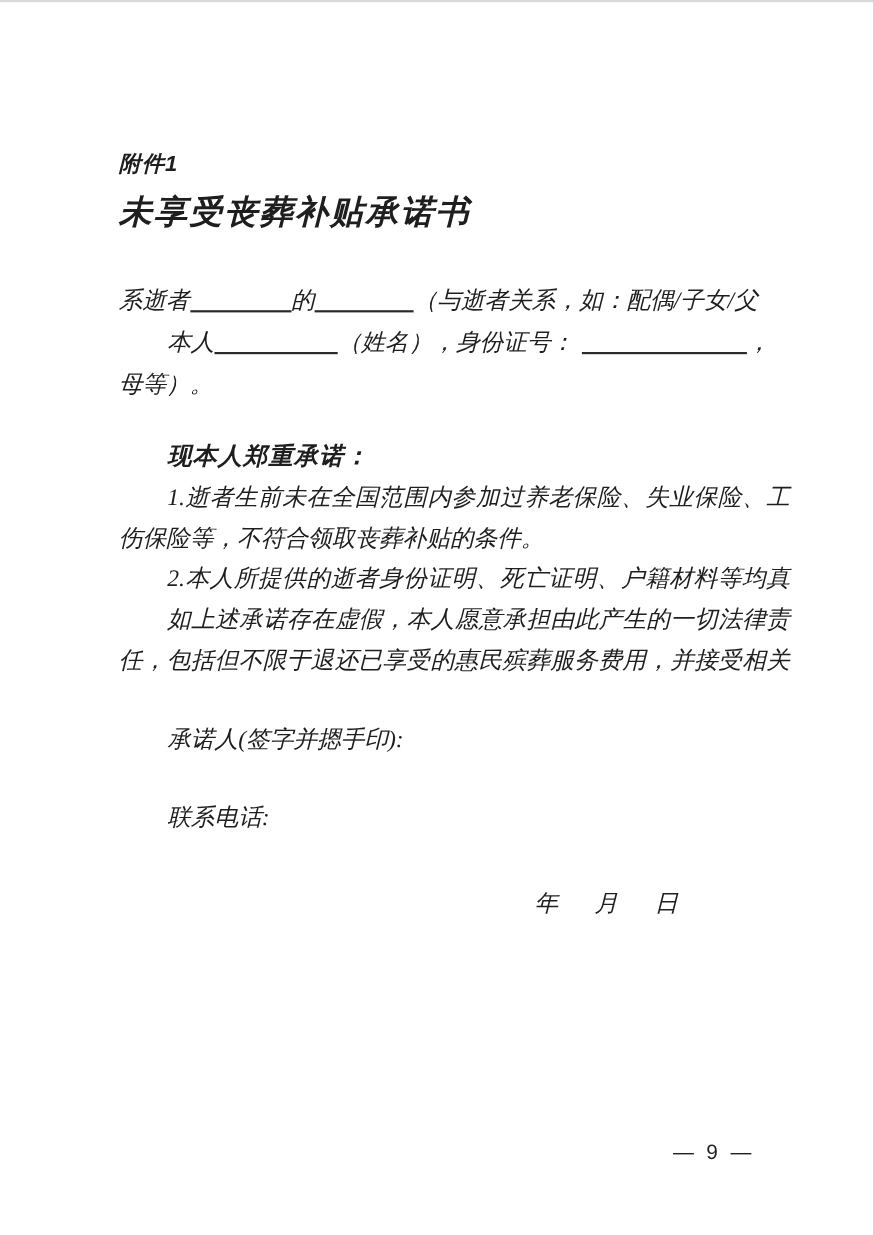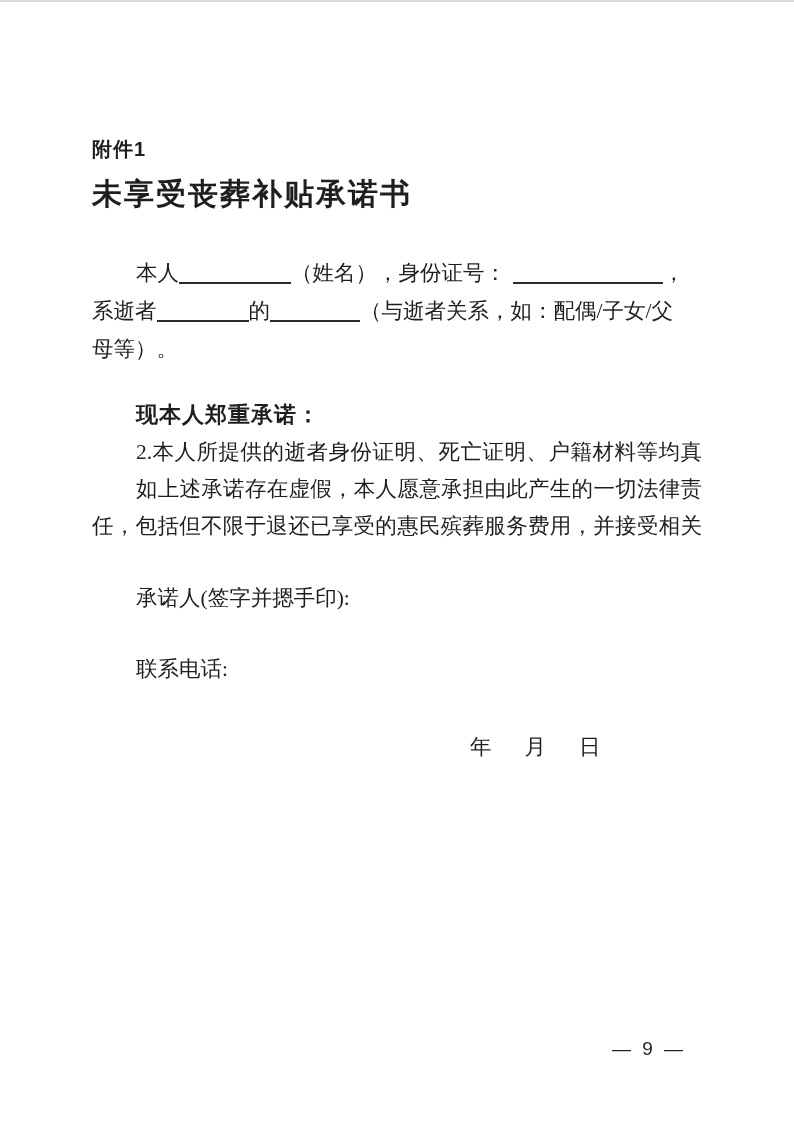--- a/index.html
+++ b/index.html
@@ -9,22 +9,23 @@
     position:relative;
     width:794px; height:1123px;
     margin:0 auto;
     background:#ffffff;
     border-top:2px solid #d9d9d9;
     color:#1e1e1e;
     overflow:hidden;
   }
   .content {
     position:absolute;
-    left:92px; top:0;
+    left:108px; top:0;
     width:610px;
+    font-style:italic;
   }
   .attachment {
     padding-top:134px;
     font-family:"Liberation Sans","DejaVu Sans",sans-serif;
     font-weight:bold;
     font-size:20px;
     line-height:26px;
     letter-spacing:1px;
   }
   .doc-title {
@@ -108,34 +109,38 @@
 <body>
 
 <div class="page">
   <div class="content">
 
     <div class="attachment">附件1</div>
 
     <h1 class="doc-title">未享受丧葬补贴承诺书</h1>
 
     <div class="body-block">
+      <div class="line">
+        <span>系逝者</span><span class="blank w92"></span><span>的</span><span class="blank w90"></span><span>（与逝者关系，如：配偶/子女/父</span>
+      </div>
       <div class="line indent">
         <span>本人</span><span class="blank w112"></span><span>（姓名），身份证号：</span><span class="blank w150 gap-after-colon"></span><span>，</span>
-      </div>
-      <div class="line">
-        <span>系逝者</span><span class="blank w92"></span><span>的</span><span class="blank w90"></span><span>（与逝者关系，如：配偶/子女/父</span>
       </div>
       <div class="line">
         <span>母等）。</span>
       </div>
     </div>
 
 
     <div class="promise-heading">现本人郑重承诺：</div>
 
+    <div>
+      <div class="item-line indent">1.逝者生前未在全国范围内参加过养老保险、失业保险、工</div>
+      <div class="item-line last">伤保险等，不符合领取丧葬补贴的条件。</div>
+    </div>
 
     <div>
       <div class="item-line indent">2.本人所提供的逝者身份证明、死亡证明、户籍材料等均真</div>
     </div>
 
     <div>
       <div class="item-line indent">如上述承诺存在虚假，本人愿意承担由此产生的一切法律责</div>
       <div class="item-line">任，包括但不限于退还已享受的惠民殡葬服务费用，并接受相关</div>
     </div>
 

